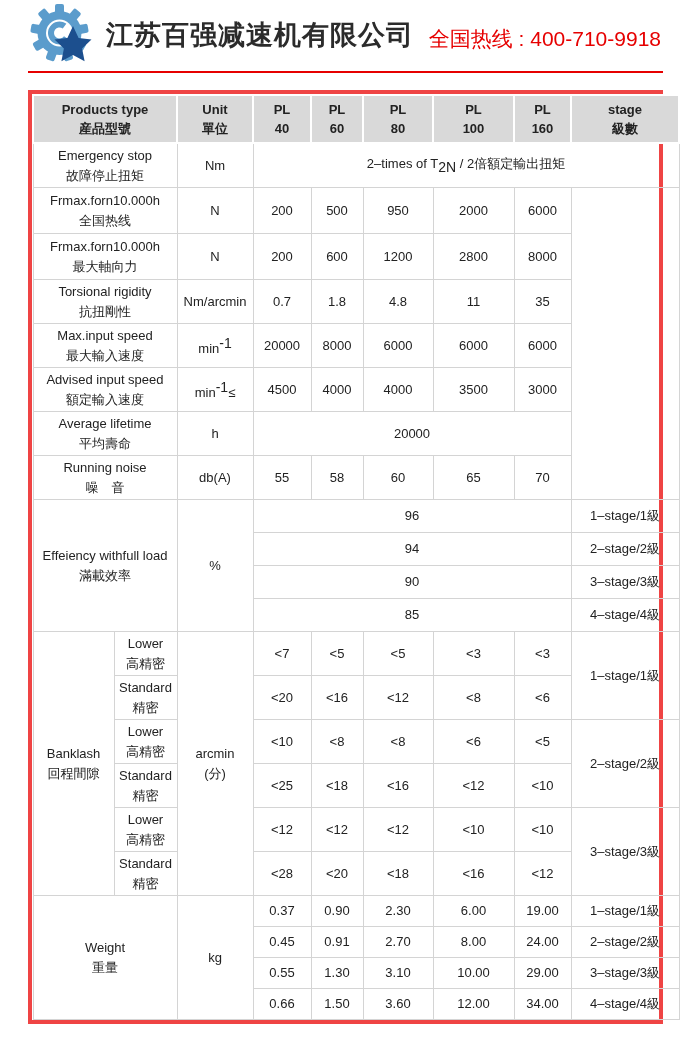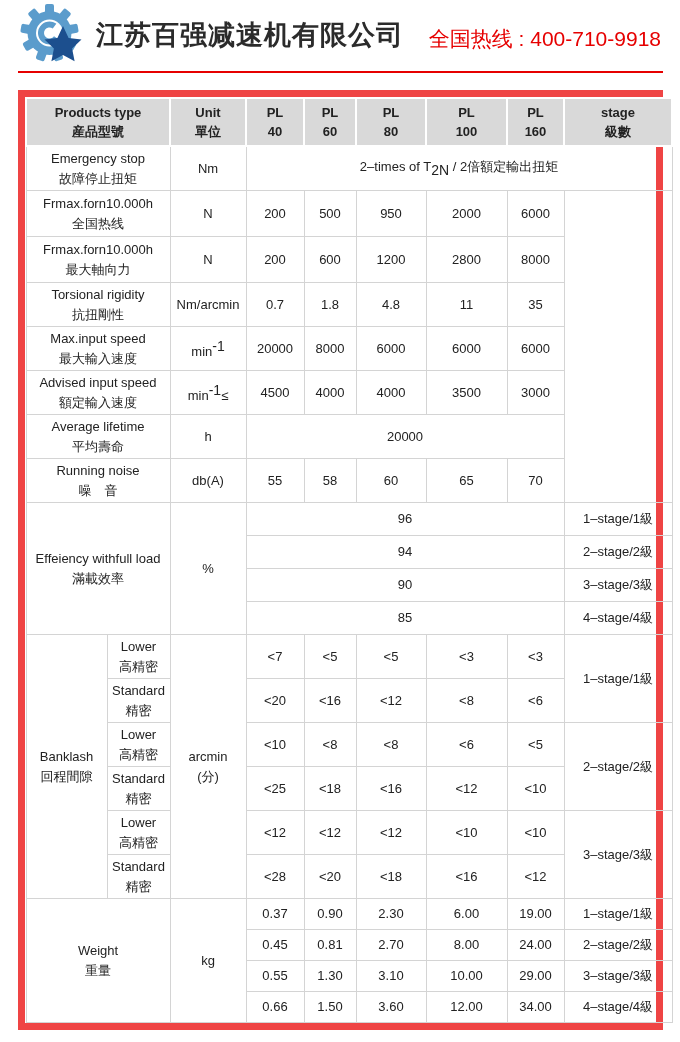--- a/index.html
+++ b/index.html
@@ -2,37 +2,37 @@
 <html><head>
 <meta charset="utf-8">
 <style>
   html,body{margin:0;padding:0;background:#ffffff;}
   body{
     width:680px;
     font-family:"Liberation Sans","DejaVu Sans",sans-serif;
     color:#333;
     -webkit-font-smoothing:antialiased;
   }
-  .page{padding:3px 17px 10px 18px;}
+  .page{padding:3px 17px 10px 28px;}
 
   
   .site-header{display:flex;align-items:flex-start;height:66px;}
   .logo-wrap{width:68px;height:64px;flex:0 0 auto;}
   .company-name{
     font-size:27px;font-weight:700;color:#2b2b2b;
     letter-spacing:1px;margin:14px 0 0 10px;white-space:nowrap;
   }
   .hotline{
     margin-left:auto;margin-top:22px;margin-right:2px;
     font-size:21px;font-weight:400;color:#e60000;white-space:nowrap;
   }
   .red-divider{height:2px;background:#e60000;margin-top:2px;}
 
   
-  .table-wrap{margin-top:17px;border:7px solid #ef4444;}
+  .table-wrap{margin-top:17px;border:4px solid #ef4444;}
   table.spec{border-collapse:collapse;table-layout:fixed;width:646px;}
   .spec th{
     background:#d9d9d9;border:2px solid #ffffff;
     font-size:13px;font-weight:700;color:#222;
     text-align:center;vertical-align:middle;padding:2px;line-height:1.5;
   }
   .spec td{
     border:1px solid #d4d4d4;
     font-size:13px;text-align:center;vertical-align:middle;
     padding:2px;line-height:1.5;color:#222;
@@ -328,21 +328,21 @@
       <td rowspan="4">kg</td>
       <td>0.37</td>
       <td>0.90</td>
       <td>2.30</td>
       <td>6.00</td>
       <td>19.00</td>
       <td>1–stage/1級</td>
     </tr>
     <tr class="rh35">
       <td>0.45</td>
-      <td>0.81</td>
+      <td>0.91</td>
       <td>2.70</td>
       <td>8.00</td>
       <td>24.00</td>
       <td>2–stage/2級</td>
     </tr>
     <tr class="rh35">
       <td>0.55</td>
       <td>1.30</td>
       <td>3.10</td>
       <td>10.00</td>

